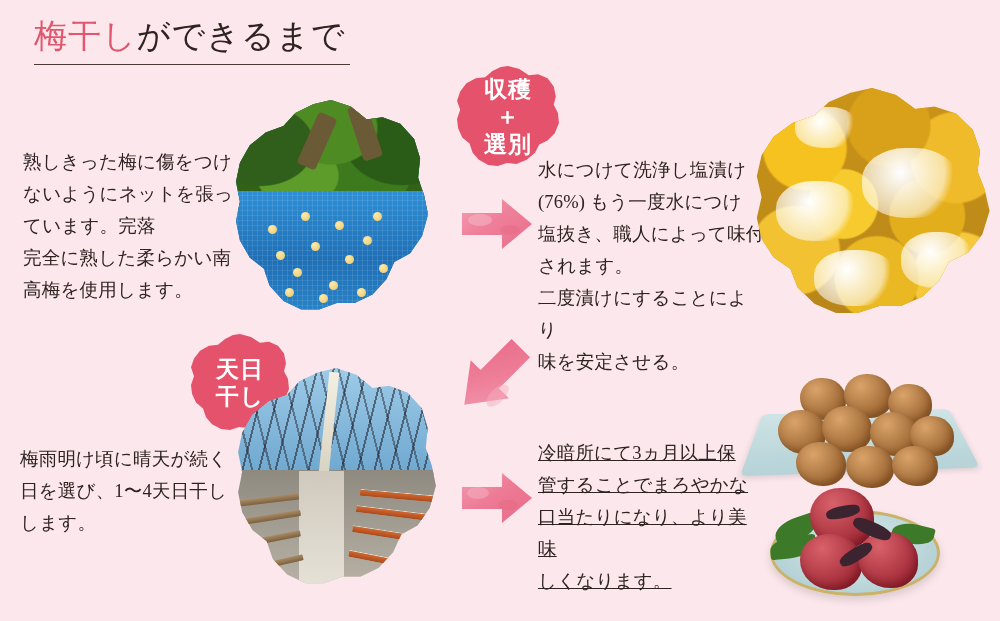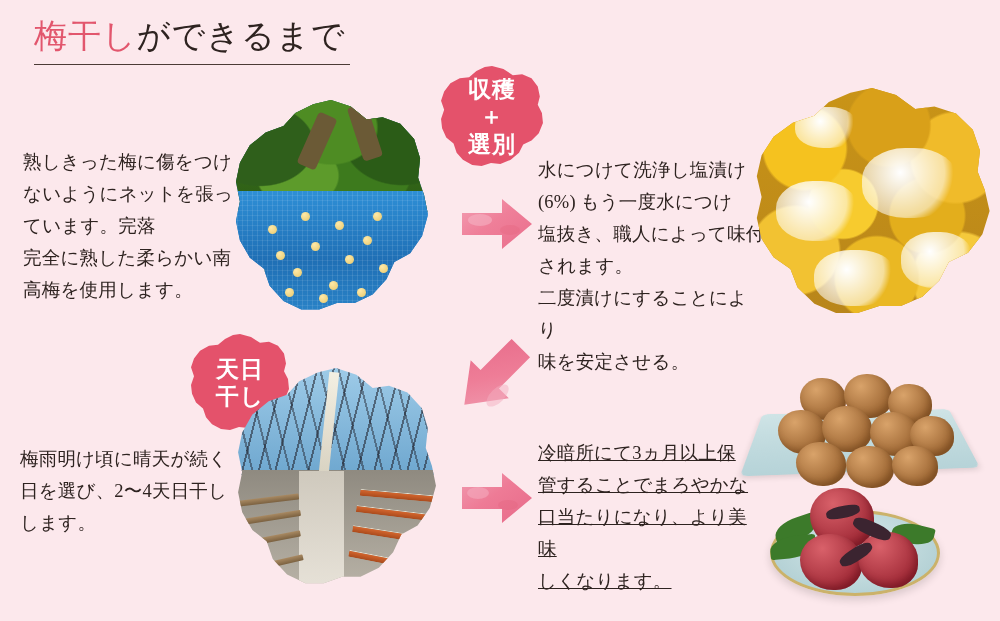--- a/index.html
+++ b/index.html
@@ -174,21 +174,21 @@
       28% 11%, 35% 5%, 43% 1%);
     clip-path: polygon(
       50% 0%, 61% 3%, 70% 9%, 79% 8%, 88% 12%, 94% 20%, 96% 30%, 94% 38%,
       98% 46%, 99% 56%, 95% 66%, 88% 73%, 80% 77%, 76% 85%, 68% 92%,
       58% 96%, 49% 95%, 40% 98%, 31% 97%, 22% 92%, 16% 85%, 13% 76%,
       6% 70%, 2% 61%, 1% 52%, 4% 43%, 1% 34%, 4% 25%, 10% 17%, 19% 12%,
       28% 11%, 35% 5%, 43% 1%);
   }
   .badge .txt { position: relative; z-index: 2; white-space: pre-line; }
 
-  .badge-harvest  { left: 440px; top: 66px;  width: 104px; height: 102px; font-size: 23px; }
+  .badge-harvest  { left: 456px; top: 66px;  width: 104px; height: 102px; font-size: 23px; }
   .badge-sun      { left: 190px; top: 334px; width: 100px; height: 98px;  font-size: 23px; }
   .badge-done     { left: 654px; top: 344px; width: 104px; height: 98px;  font-size: 25px; }
 
   
   .arrow { position: absolute; }
   .arrow svg { display: block; width: 100%; height: 100%; }
 
   .arrow-1 { left: 462px; top: 196px; width: 70px; height: 56px; }
   .arrow-2 { left: 448px; top: 336px; width: 92px; height: 78px; transform: rotate(0deg); }
   .arrow-3 { left: 462px; top: 470px; width: 70px; height: 56px; }
@@ -247,21 +247,21 @@
           <stop offset="100%" stop-color="#e96e8c"></stop>
         </linearGradient>
       </defs>
       <polygon points="0,17 40,17 40,3 70,28 40,53 40,39 0,39" fill="url(#ag1)"></polygon>
       <ellipse cx="18" cy="24" rx="12" ry="6" fill="#f6b6c6" opacity=".55"></ellipse>
       <ellipse cx="48" cy="34" rx="10" ry="5" fill="#e4637f" opacity=".35"></ellipse>
     </svg>
   </div>
 
   <p class="para p2" style="white-space: pre-line;">水につけて洗浄し塩漬け
-(6%) もう一度水につけ
+(76%) もう一度水につけ
 塩抜き、職人によって味付
 されます。
 二度漬けにすることにより
 味を安定させる。</p>
 
   <div class="photo photo-salted">
     <div class="ph-yellowbed"></div>
     <div class="ph-salt" style="left:10%; top:40%; width:34%; height:26%;"></div>
     <div class="ph-salt" style="left:46%; top:26%; width:40%; height:30%;"></div>
     <div class="ph-salt" style="left:26%; top:70%; width:34%; height:24%;"></div>
@@ -300,21 +300,21 @@
     <div class="ph-bench" style="left:0%;  top:66%; width:33%; transform:rotate(-9deg);"></div>
     <div class="ph-bench" style="left:-2%; top:76%; width:35%; transform:rotate(-11deg);"></div>
     <div class="ph-bench" style="left:-4%; top:88%; width:38%; transform:rotate(-13deg);"></div>
     <div class="ph-tray" style="right:2%;  top:56%; width:36%; transform:rotate(5deg);"></div>
     <div class="ph-tray" style="right:0%;  top:64%; width:40%; transform:rotate(7deg);"></div>
     <div class="ph-tray" style="right:-2%; top:74%; width:44%; transform:rotate(9deg);"></div>
     <div class="ph-tray" style="right:-4%; top:86%; width:48%; transform:rotate(11deg);"></div>
   </div>
 
   <p class="para p3" style="white-space: pre-line;">梅雨明け頃に晴天が続く
-日を選び、2〜4天日干し
+日を選び、1〜4天日干し
 します。</p>
 
   <div class="arrow arrow-3">
     <svg viewBox="0 0 70 56" xmlns="http://www.w3.org/2000/svg">
       <defs>
         <linearGradient id="ag3" x1="0" y1="0" x2="1" y2="1">
           <stop offset="0%" stop-color="#f09cb1"></stop>
           <stop offset="45%" stop-color="#ee7b96"></stop>
           <stop offset="100%" stop-color="#e76a89"></stop>
         </linearGradient>

